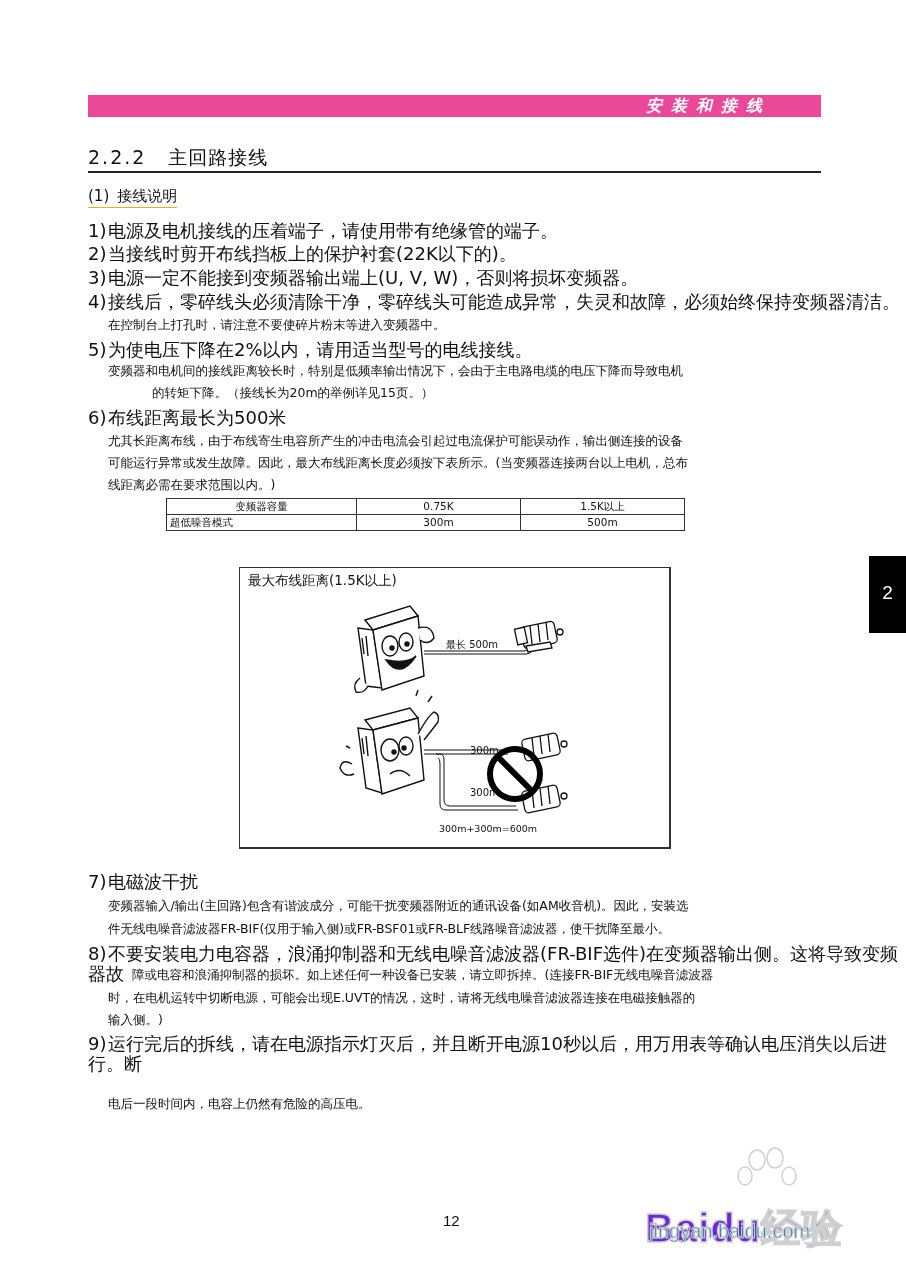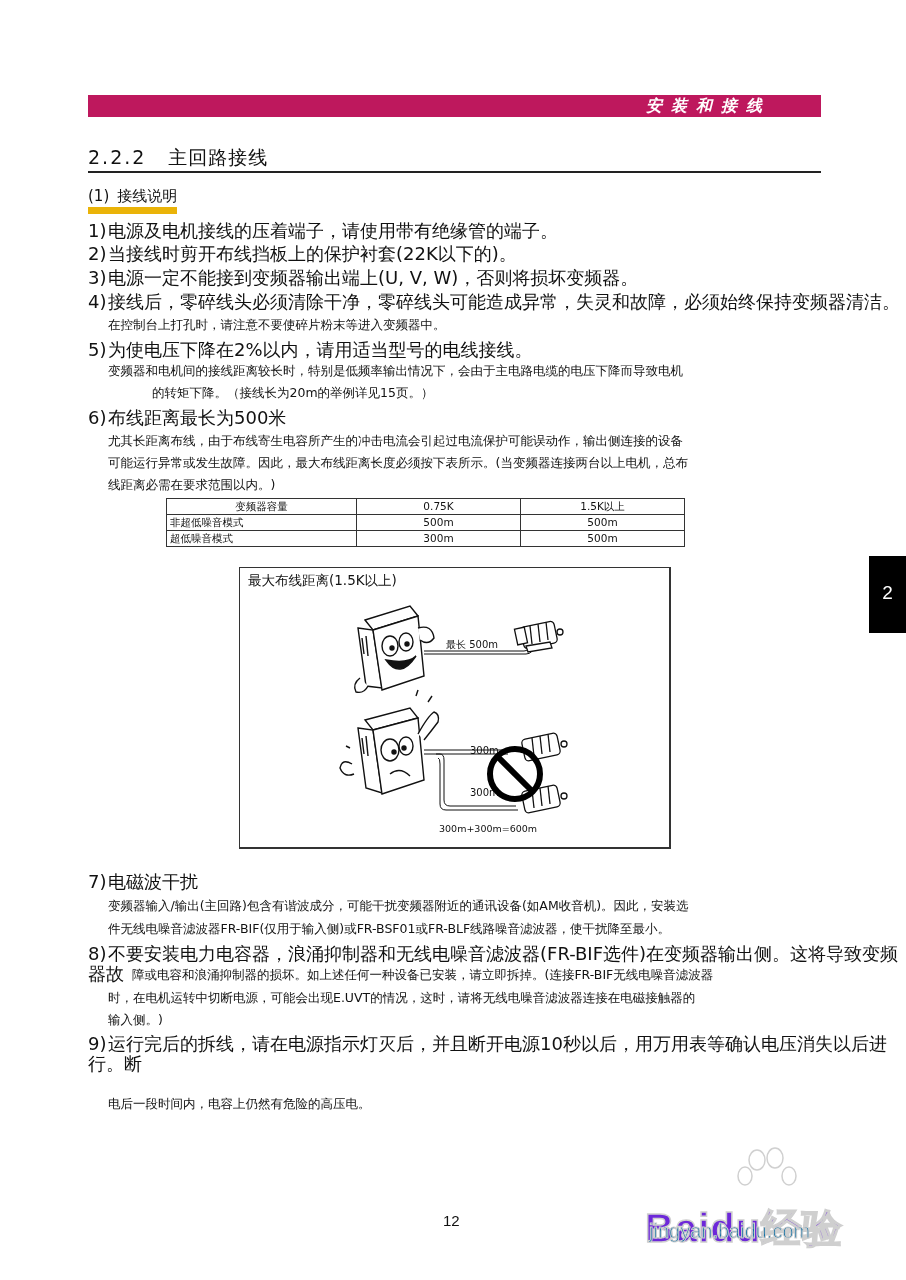--- a/index.html
+++ b/index.html
@@ -1,25 +1,25 @@
 <!DOCTYPE html>
 <html><head>
 <meta charset="utf-8">
 <style>
   html, body { margin:0; padding:0; background:#ffffff; }
   body { width:906px; height:1280px; position:relative; overflow:hidden;
          font-family:"DejaVu Sans", "Liberation Sans", sans-serif; color:#111; }
   .abs { position:absolute; }
-  .header-bar { left:88px; top:95px; width:733px; height:22px; background:#be185d; }
+  .header-bar { left:88px; top:95px; width:733px; height:22px; background:#ec4899; }
   .header-bar span { position:absolute; right:50px; top:1px; color:#fff; font-size:16px;
                      font-weight:bold; font-style:italic; letter-spacing:9px; }
   .section-title { left:88px; top:145px; font-size:19px; letter-spacing:1px; }
   .section-title .num { letter-spacing:2px; margin-right:22px;text-align:center; }
   .title-rule { left:88px; top:171px; width:733px; height:2px; background:#222; }
-  .sub-title { left:88px; top:187px; font-size:15px; border-bottom:7px solid #eab308; padding-bottom:1px; }
+  .sub-title { left:88px; top:187px; font-size:15px; border-bottom:1px solid #eab308; padding-bottom:1px; }
   .sub-title .n { margin-right:8px; }
   .para { left:88px; font-size:18px; line-height:20px; }
   .para .idx { display:inline-block; width:20px; }
   .line { left:108px; font-size:12.5px; white-space:nowrap; }
   table.dist { position:absolute; left:166px; top:498px; border-collapse:collapse;
                font-size:10.5px; }
   table.dist td { border:1px solid #333; height:15px; padding:0 3px; line-height:15px; }
   table.dist td.c1 { width:183px; }
   table.dist td.c2 { width:157px; text-align:center; }
   table.dist td.c3 { width:157px; text-align:center; }
@@ -85,25 +85,20 @@
 <div class="abs line" style="top:477px;">线距离必需在要求范围以内。)</div>
 
 <table class="dist">
   <tbody>
       <tr class="hdr">
     <td class="c1">变频器容量</td>
     <td class="c2">0.75K</td>
     <td class="c3">1.5K以上</td>
   </tr>
   <tr>
-    <td class="c1">非超低噪音模式</td>
-    <td class="c2">500m</td>
-    <td class="c3">500m</td>
-  </tr>
-  <tr>
     <td class="c1">超低噪音模式</td>
     <td class="c2">300m</td>
     <td class="c3">500m</td>
   </tr>
 </tbody>
   </table>
 
 <div class="abs figure">
   <div class="fig-title">最大布线距离(1.5K以上)</div>
 

